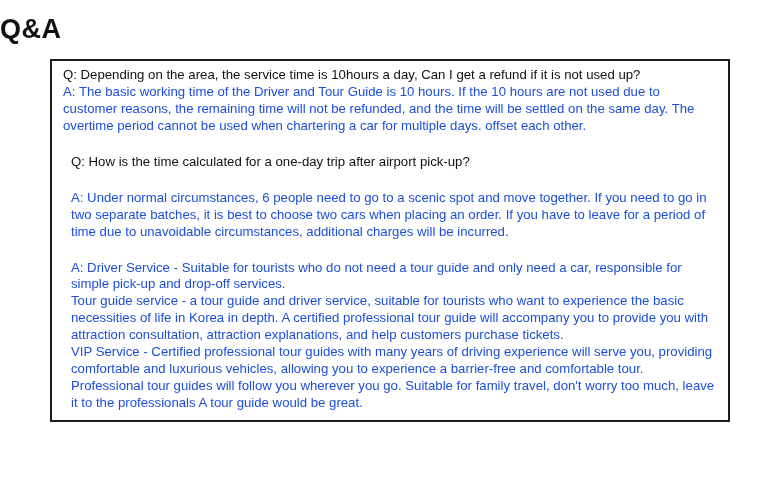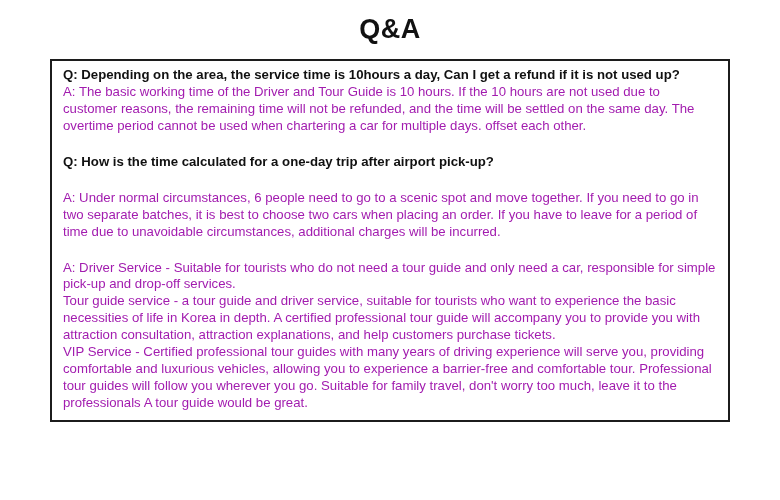--- a/index.html
+++ b/index.html
@@ -6,51 +6,52 @@
     margin: 0;
     padding: 0;
     background: #ffffff;
     width: 780px;
     height: 500px;
     overflow: hidden;
     font-family: "Liberation Sans", sans-serif;
     -webkit-font-smoothing: antialiased;
   }
   .page-title {
-    text-align: center;
+    text-align: left;
     font-size: 27px;
     font-weight: 700;
     color: #111111;
     letter-spacing: 0.5px;
     margin: 13px 0 14px 0;
     line-height: 1.2;
   }
   .qa-box {
     box-sizing: border-box;
     width: 680px;
     margin: 0 auto;
     border: 2px solid #1c1c1c;
     background: #ffffff;
     padding: 6px 11px 8px 11px;
   }
   .qa-item + .qa-item {
     margin-top: 19px;
+    margin-left: 8px;
   }
   .qa-question {
     margin: 0;
     font-size: 13.2px;
-    font-weight: 700;
+    font-weight: 400;
     color: #111111;
     line-height: 1.28;
   }
   .qa-answer {
     margin: 0;
     font-size: 13.2px;
     font-weight: 400;
-    color: #a21caf;
+    color: #1d4ed8;
     line-height: 1.28;
     white-space: pre-line;
   }
 </style>
 </head>
 <body>
 
 <h1 class="page-title">Q&amp;A</h1>
 
 <div class="qa-box">

